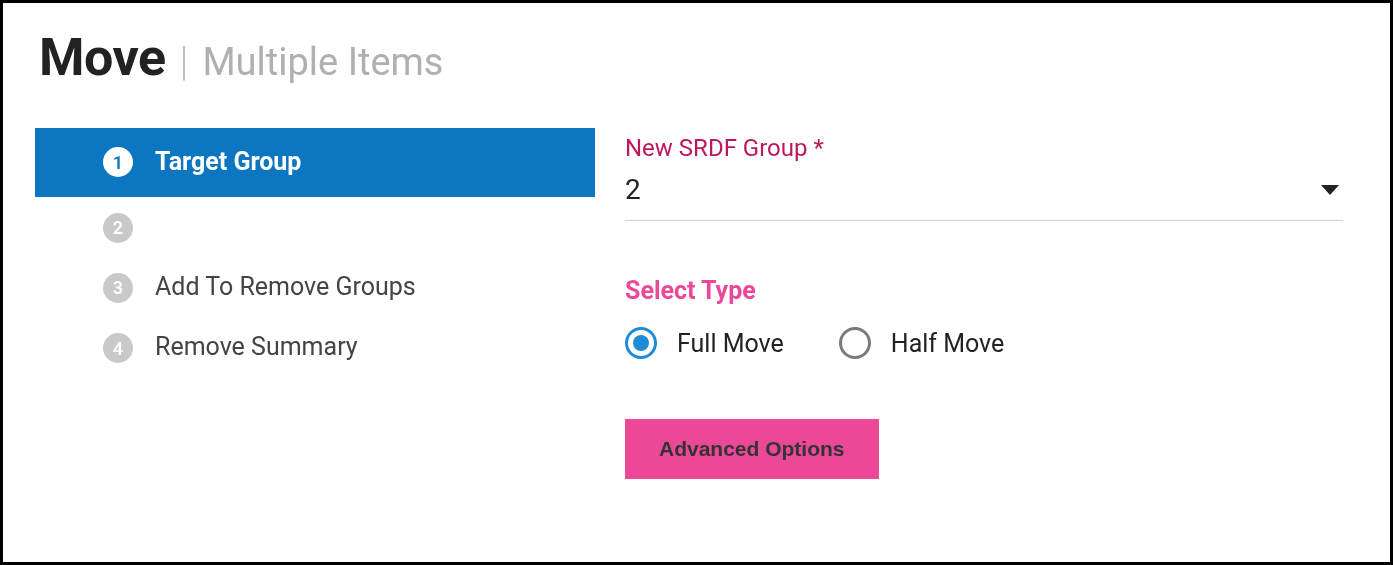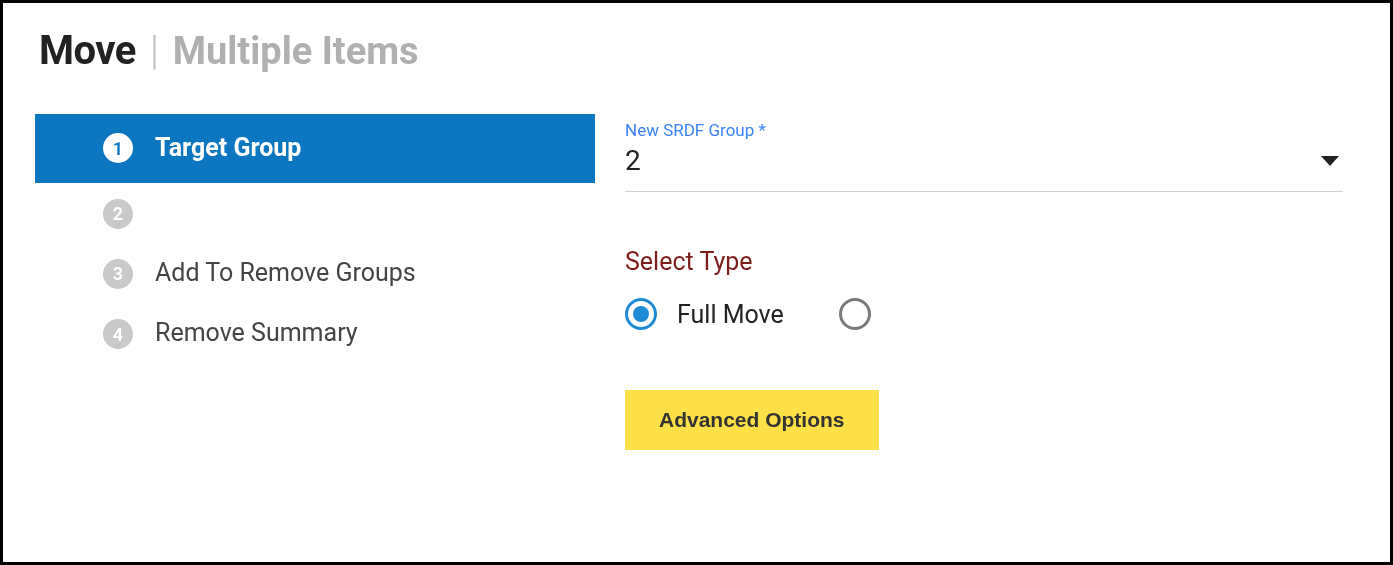--- a/index.html
+++ b/index.html
@@ -16,34 +16,34 @@
       padding: 24px 32px 32px 32px;
     }
     .header {
       display: flex;
       align-items: baseline;
       gap: 14px;
       margin-bottom: 40px;
       padding-left: 4px;
     }
     .header-title {
-      font-size: 40px;
+      font-size: 52px;
       font-weight: 700;
       color: #222;
       letter-spacing: -0.5px;
     }
     .header-divider {
       font-size: 40px;
       color: #bfbfbf;
       font-weight: 300;
     }
     .header-subtitle {
       font-size: 38px;
       color: #b0b0b0;
-      font-weight: 700;
+      font-weight: 400;
     }
     .main {
       display: flex;
       gap: 30px;
     }
     .wizard-steps {
       width: 560px;
       flex-shrink: 0;
     }
     .step {
@@ -91,23 +91,23 @@
     }
     .step.inactive .step-label {
       color: #444;
     }
     .content {
       flex: 1;
       padding-top: 6px;
       padding-right: 15px;
     }
     .field-label {
-      font-size: 17px;
-      color: #3b82f6;
-      margin-bottom: 4px;
+      font-size: 24px;
+      color: #be185d;
+      margin-bottom: 11px;
     }
     .dropdown {
       display: flex;
       align-items: center;
       justify-content: space-between;
       border-bottom: 1px solid #d0d0d0;
       padding-bottom: 14px;
       margin-bottom: 55px;
       cursor: pointer;
     }
@@ -118,22 +118,22 @@
     .caret-down {
       width: 0;
       height: 0;
       border-left: 9px solid transparent;
       border-right: 9px solid transparent;
       border-top: 10px solid #222;
       margin-right: 4px;
     }
     .section-heading {
       font-size: 25px;
-      font-weight: 400;
-      color: #7f1d1d;
+      font-weight: 700;
+      color: #ec4899;
       margin-bottom: 22px;
     }
     .radio-group {
       display: flex;
       align-items: flex-start;
       gap: 55px;
       margin-bottom: 60px;
     }
     .radio-option {
       display: flex;
@@ -164,21 +164,21 @@
     }
     .radio-circle.unselected {
       border: 3px solid #7a7a7a;
     }
     .radio-label {
       font-size: 25px;
       color: #222;
     }
     .adv-btn {
       display: inline-block;
-      background: #fde047;
+      background: #ec4899;
       padding: 18px 34px;
       font-size: 21px;
       font-weight: 600;
       color: #333;
       cursor: pointer;
       border: none;
     }
   </style>
 </head>
 <body>
@@ -218,19 +218,20 @@
 
     <div class="section-heading">Select Type</div>
 
     <div class="radio-group">
       <div class="radio-option">
         <span class="radio-circle selected"></span>
         <span class="radio-label">Full Move</span>
       </div>
       <div class="radio-option">
         <span class="radio-circle unselected"></span>
+        <span class="radio-label">Half Move</span>
       </div>
     </div>
 
     <button class="adv-btn">Advanced Options</button>
   </div>
 
 </div>
 
 </body></html>

